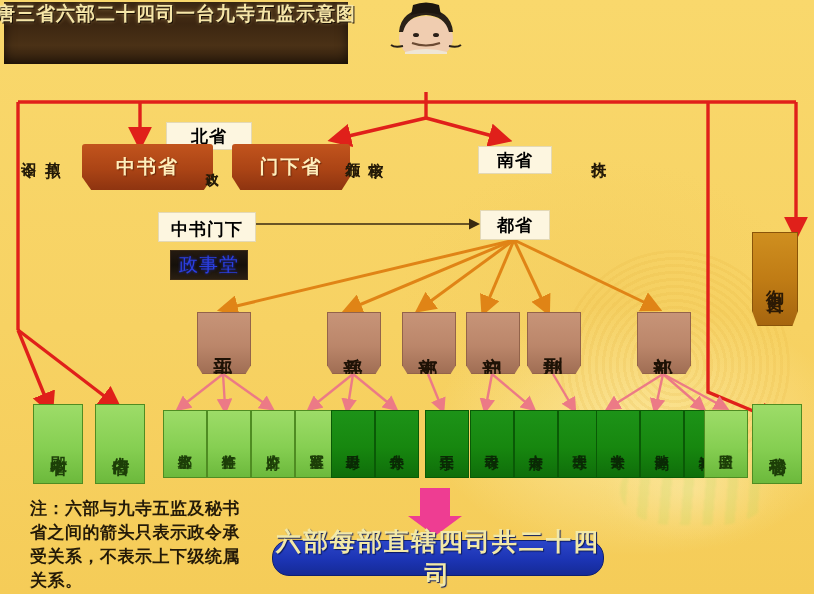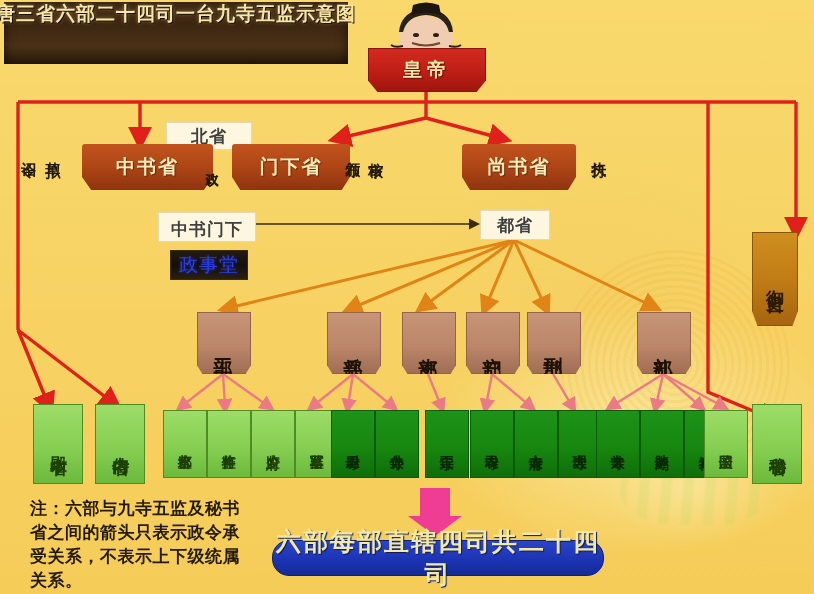--- a/index.html
+++ b/index.html
@@ -60,21 +60,21 @@
     clip-path:polygon(0 0,100% 0,100% 72%,93% 100%,7% 100%,0 72%);
     text-shadow:1px 1px 1px #6d2709;
     border-radius:3px 3px 0 0;
   }
   #p-zhongshu{left:82px;top:144px;width:131px;}
   #p-menxia{left:232px;top:144px;width:118px;}
   #p-shangshu{left:462px;top:144px;width:114px;}
 
   
   .cream{
-    background:#fdf6e0;color:#404040;font-size:17px;font-weight:bold;
+    background:#fdf6e0;color:#000000;font-size:17px;font-weight:bold;
     border:1px solid #e4d9b6;letter-spacing:1px;
   }
   #lbl-beisheng{left:166px;top:122px;width:84px;height:26px;}
   #lbl-nansheng{left:478px;top:122px;width:72px;height:26px;margin-top:24px;}
   #lbl-zhongshumenxia{left:158px;top:212px;width:96px;height:28px;align-items:flex-end;}
   #lbl-dusheng{left:480px;top:210px;width:68px;height:28px;}
 
   
   #lbl-zhengshitang{
     left:170px;top:250px;width:76px;height:28px;
@@ -228,39 +228,33 @@
     <ellipse cx="43" cy="36" rx="27" ry="22" fill="#f0cdb0"></ellipse>
     <path d="M16,30 Q18,8 43,7 Q68,8 70,30 L66,30 Q62,14 43,13 Q24,14 20,30 Z" fill="#2a2118"></path>
     <path d="M30,3 Q43,-2 56,3 L58,13 Q43,8 28,13 Z" fill="#1d160f"></path>
     <ellipse cx="33" cy="33" rx="3" ry="2" fill="#2b2018"></ellipse>
     <ellipse cx="53" cy="33" rx="3" ry="2" fill="#2b2018"></ellipse>
     <path d="M29,41 Q43,46 57,41" stroke="#6b4a32" stroke-width="2" fill="none"></path>
     <path d="M20,44 Q12,46 8,43" stroke="#2a2118" stroke-width="2" fill="none"></path>
     <path d="M66,44 Q74,46 78,43" stroke="#2a2118" stroke-width="2" fill="none"></path>
     <path d="M22,50 Q43,44 64,50 L64,52 L22,52 Z" fill="#efe6d4"></path>
   </svg>
-  <div class="box" id="emperor">
-    <span>皇帝</span>
-  </div>
 
   <div class="box cream" id="lbl-beisheng">
     <span>北省</span>
   </div>
   <div class="box cream" id="lbl-nansheng">
     <span>南省</span>
   </div>
 
   <div class="box prov" id="p-zhongshu">
     <span>中书省</span>
   </div>
   <div class="box prov" id="p-menxia">
     <span>门下省</span>
-  </div>
-  <div class="box prov" id="p-shangshu">
-    <span>尚书省</span>
   </div>
 
   <div class="vtxt" id="ann-zhaoling">诏令</div>
   <div class="vtxt" id="ann-caoni">草拟</div>
   <div class="vtxt" id="ann-yizheng">议政</div>
   <div class="vtxt" id="ann-banbu">颁布</div>
   <div class="vtxt" id="ann-shenhe">审核</div>
   <div class="vtxt" id="ann-zhixing">执行</div>
 
   <div class="box cream" id="lbl-zhongshumenxia">

